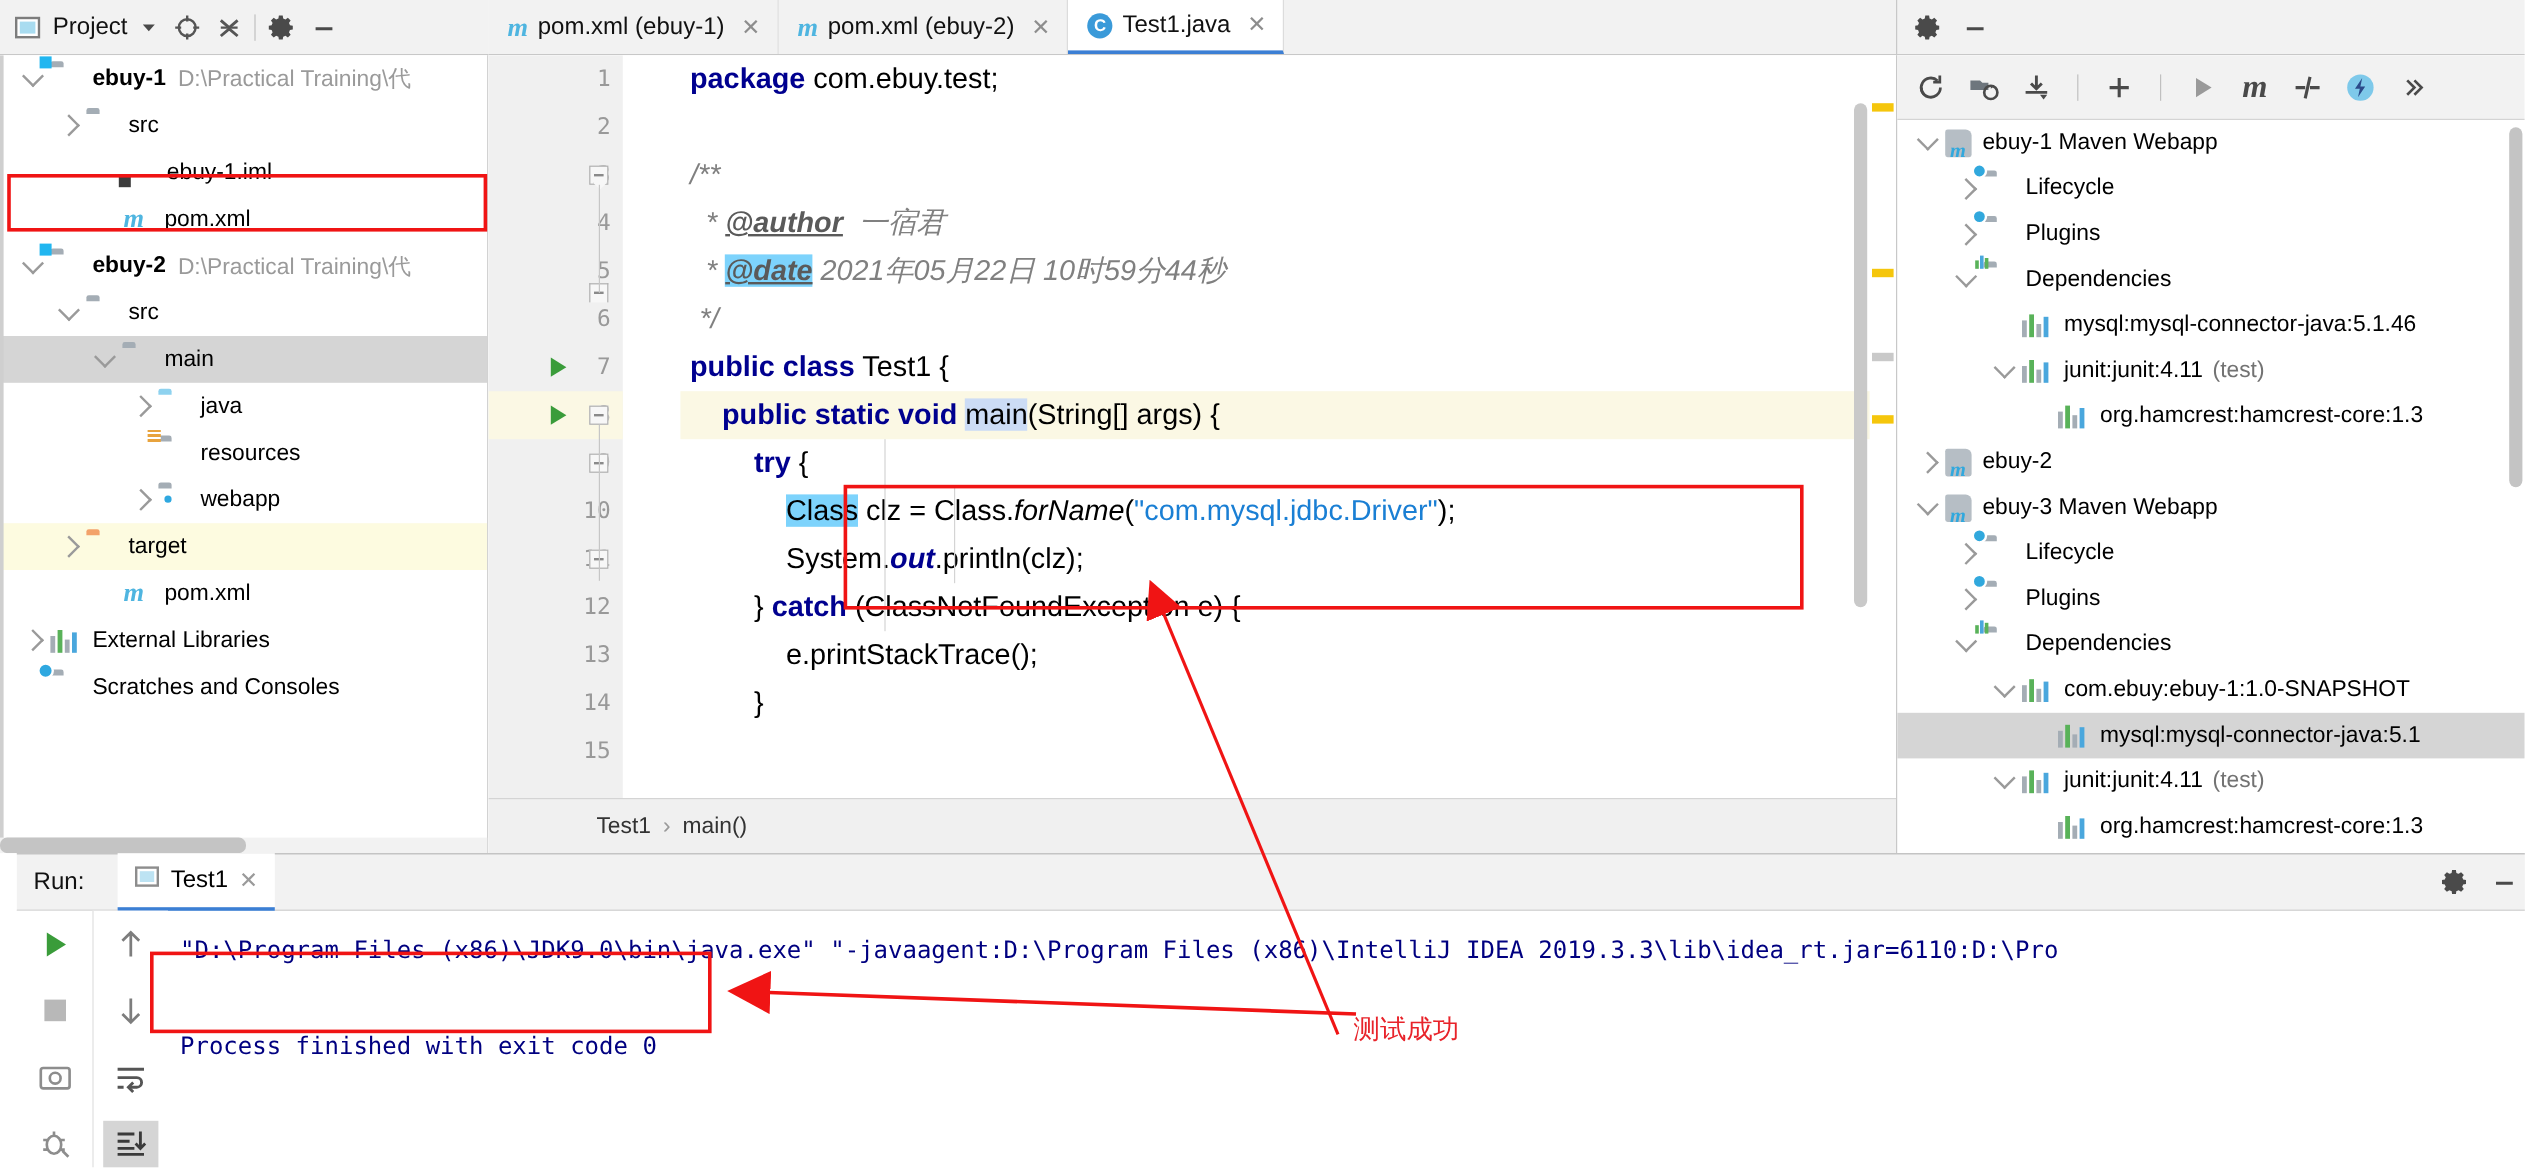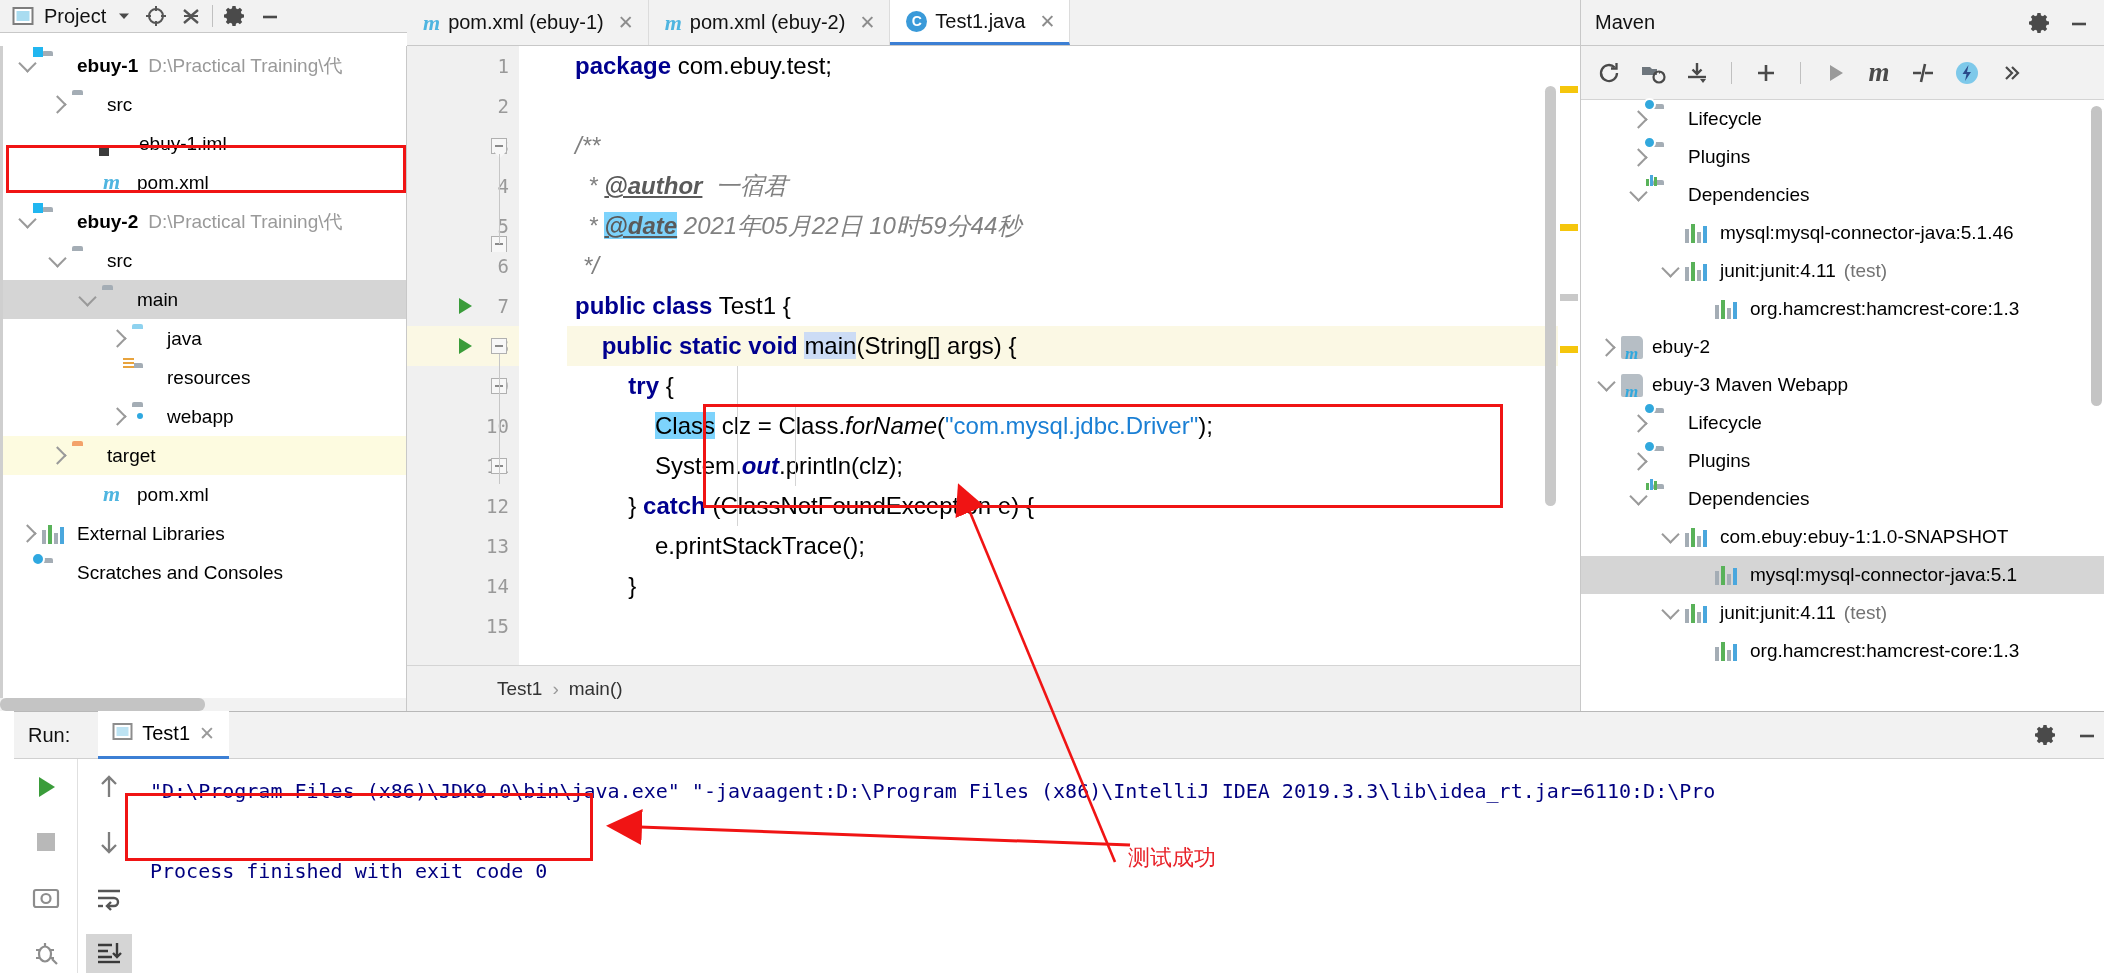--- a/index.html
+++ b/index.html
@@ -13,21 +13,21 @@
     color: #000000;
     -webkit-font-smoothing: antialiased;
   }
   .ide { position: relative; width: 2104px; height: 973px; }
 
   
   .toprow { display: flex; width: 2104px; height: 46px; }
 
   
   .proj-header {
-    width: 407px; height: 33px;
+    width: 407px; height: 46px;
     background: #f2f2f2;
     border-bottom: 1px solid #c8c8c8;
     display: flex; align-items: center; padding-left: 12px;
     flex-shrink: 0;
   }
   .proj-title { font-size: 20px; color: #111; margin-left: 10px; }
   .hdr-icon { display: inline-flex; align-items: center; justify-content: center; }
   .proj-header .hdr-icon { margin-left: 12px; }
   .vsep { width: 1px; height: 22px; background: #c0c0c0; margin: 0 10px; }
 
@@ -270,21 +270,20 @@
         <span class="closex">✕</span>
       </div>
       <div class="tab active">
         <span class="java-c">C</span>
         <span>Test1.java</span>
         <span class="closex">✕</span>
       </div>
     </div>
 
     <div class="maven-header">
-      <span class="maven-title">Maven</span>
       <span class="hdr-icon">
         <svg width="24" height="24" viewBox="0 0 24 24">
             <path fill="#4a4a4a" d="M12 8.2a3.8 3.8 0 1 0 0 7.6 3.8 3.8 0 0 0 0-7.6zm0 5.9a2.1 2.1 0 1 1 0-4.2 2.1 2.1 0 0 1 0 4.2z"></path>
             <path fill="#4a4a4a" d="M21 13.6v-3.2l-2.4-.4a7 7 0 0 0-.8-1.9l1.4-2-2.3-2.3-2 1.4a7 7 0 0 0-1.9-.8L12.6 2h-3.2l-.4 2.4a7 7 0 0 0-1.9.8l-2-1.4L2.8 6.1l1.4 2a7 7 0 0 0-.8 1.9L1 10.4v3.2l2.4.4c.2.7.5 1.3.8 1.9l-1.4 2 2.3 2.3 2-1.4c.6.3 1.2.6 1.9.8l.4 2.4h3.2l.4-2.4c.7-.2 1.3-.5 1.9-.8l2 1.4 2.3-2.3-1.4-2c.3-.6.6-1.2.8-1.9l2.4-.4z"></path>
           </svg>
       </span>
       <span class="hdr-icon" style="margin-left:16px;">
         <svg width="22" height="22" viewBox="0 0 22 22">
             <path d="M4 12h14" stroke="#4a4a4a" stroke-width="2.6"></path>
           </svg>
@@ -526,20 +525,27 @@
             </svg>
         </span>
         <span class="tbtn">
           <svg width="24" height="24" viewBox="0 0 24 24">
               <path d="M7 6l6 6-6 6M13 6l6 6-6 6" stroke="#4a4a4a" stroke-width="2.2" fill="none"></path>
             </svg>
         </span>
       </div>
 
       <div>
+        <div class="mrow" style="padding-left:10px;">
+          <span class="arrow-slot">
+              <i class="arrow down"></i>
+            </span>
+          <span class="mvn-proj-icon"></span>
+          <span>ebuy-1 Maven Webapp</span>
+        </div>
         <div class="mrow" style="padding-left:42px;">
           <span class="arrow-slot">
               <i class="arrow right"></i>
             </span>
           <span class="ticon"><span class="folder" style="width:23px;height:18px;"><span class="gear-badge"></span></span></span>
           <span>Lifecycle</span>
         </div>
         <div class="mrow" style="padding-left:42px;">
           <span class="arrow-slot">
               <i class="arrow right"></i>

